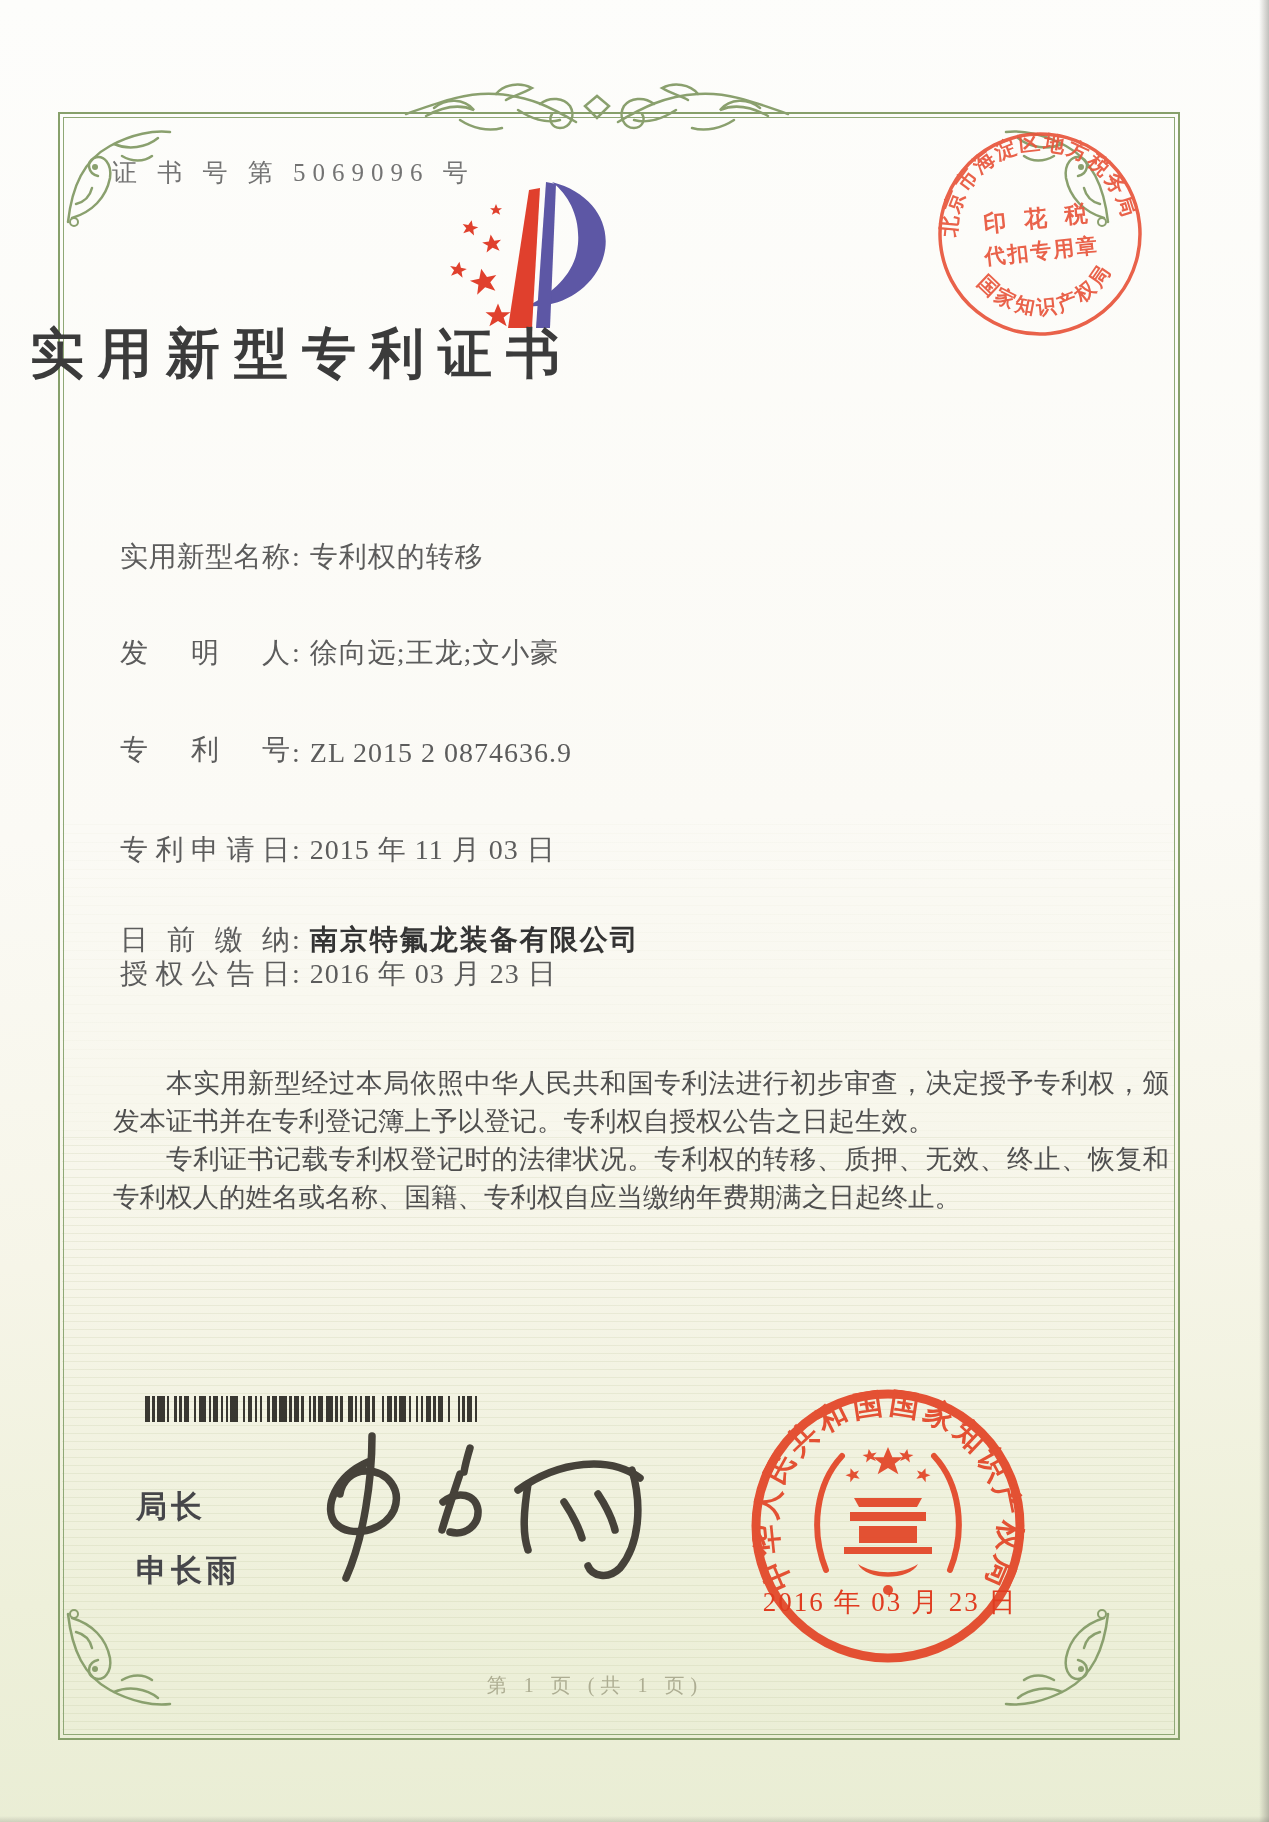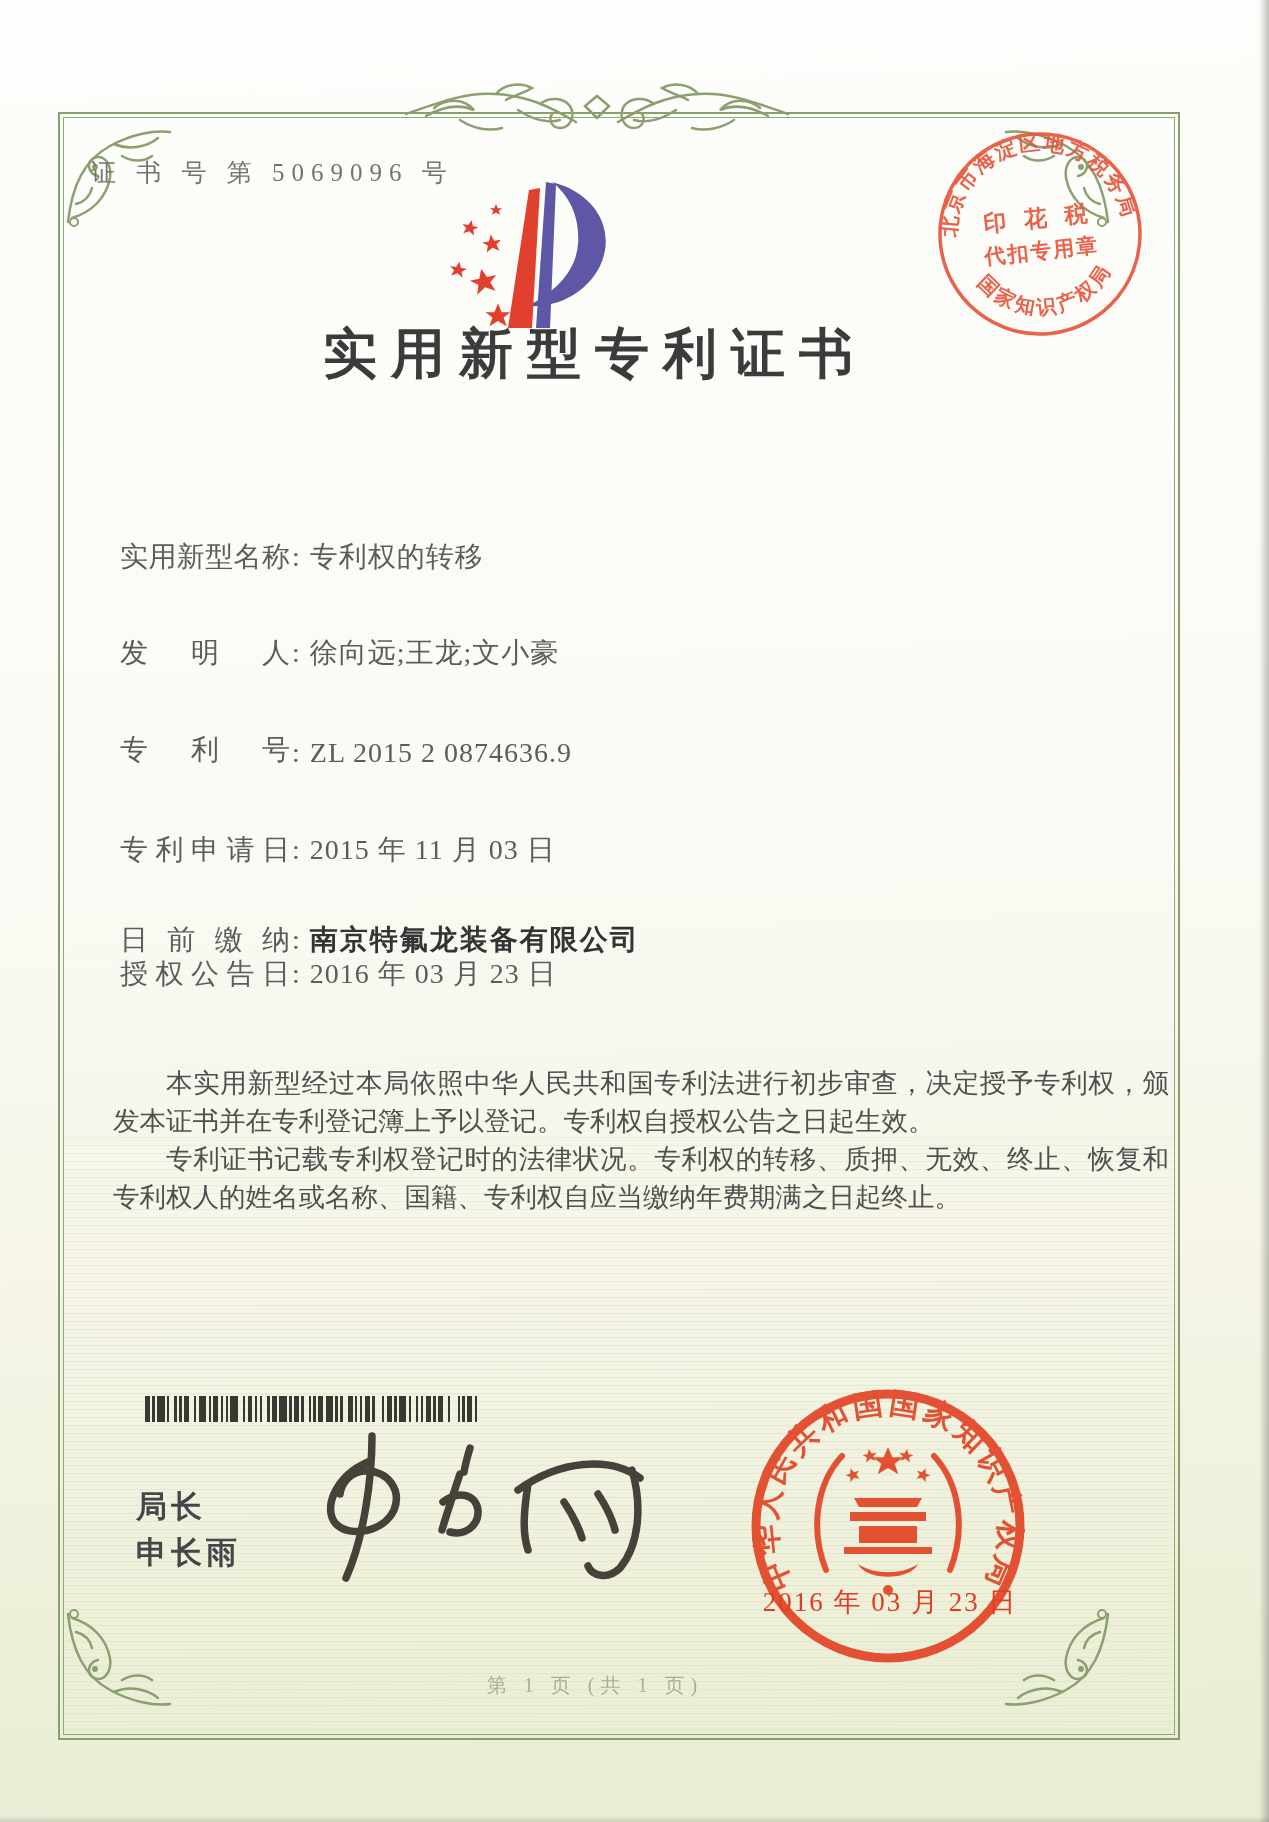--- a/index.html
+++ b/index.html
@@ -15,39 +15,39 @@
   .waves2{position:absolute;left:62px;top:820px;width:1112px;height:320px;opacity:.45;
         background:repeating-linear-gradient(0deg,rgba(170,175,130,.09) 0 1px,rgba(0,0,0,0) 1px 9px);}
   .frame{position:absolute;left:58px;top:112px;width:1118px;height:1624px;border:2px solid #87a06b;}
   .frame-inner{position:absolute;inset:3px;border:1.5px solid #8fa876;}
   .corner{position:absolute;width:112px;height:112px;}
   .c-tl{left:62px;top:116px;}
   .c-tr{left:1002px;top:116px;transform:scale(-1,1);}
   .c-bl{left:62px;top:1608px;transform:scale(1,-1);}
   .c-br{left:1002px;top:1608px;transform:scale(-1,-1);}
   .top-orn{position:absolute;left:400px;top:76px;}
-  .cert-no{position:absolute;left:91px;top:156px;font-size:25px;color:#737373;letter-spacing:7px;}
+  .cert-no{position:absolute;left:112px;top:156px;font-size:25px;color:#737373;letter-spacing:7px;}
   .logo{position:absolute;left:428px;top:178px;}
   .tax-stamp{position:absolute;left:928px;top:122px;transform:rotate(-6deg);opacity:.92;}
-  .title{position:absolute;left:30px;top:318px;width:1130px;text-align:center;
+  .title{position:absolute;left:30px;top:318px;width:1130px;
          font-size:54px;font-weight:600;color:#3b3b3b;letter-spacing:14px;}
   .fields{position:absolute;left:120px;top:0;width:1000px;}
   .field-row{position:absolute;left:0;font-size:28px;color:#5c5c5c;white-space:nowrap;}
   .f-label{display:inline-block;width:170px;text-align:justify;text-align-last:justify;vertical-align:bottom;}
   .f-colon{margin:0 10px 0 2px;}
   .f-value{letter-spacing:1px;}
   .f-strong{color:#333333;font-weight:600;letter-spacing:2px;}
   .body-text{position:absolute;left:113px;top:1064px;width:1056px;font-size:26.5px;line-height:38px;
          color:#4f4f4f;text-align:justify;}
   .body-text p{margin:0;text-indent:2em;}
   .barcode{position:absolute;left:145px;top:1396px;width:332px;height:26px;display:flex;overflow:hidden;opacity:.9;}
   .barcode div{height:100%;flex:none;}
   .director{position:absolute;left:136px;top:1486px;font-family:"Liberation Sans","DejaVu Sans",sans-serif;
          color:#46464a;font-size:31px;font-weight:600;letter-spacing:4px;}
-  .director .name{margin-top:4px;}
+  .director .name{margin-top:22px;}
   .signature{position:absolute;left:288px;top:1424px;opacity:.92;}
   .office-seal{position:absolute;left:740px;top:1378px;opacity:.93;}
   .seal-date{position:absolute;left:740px;top:1584px;width:300px;text-align:center;
          font-size:27px;color:#e03c20;letter-spacing:2px;white-space:nowrap;}
   .footer{position:absolute;left:30px;top:1672px;width:1130px;text-align:center;
          font-size:20px;color:#adad92;letter-spacing:6px;}
   svg text{font-family:"Liberation Serif","DejaVu Serif",serif;}
 </style>
 </head>
 <body>

